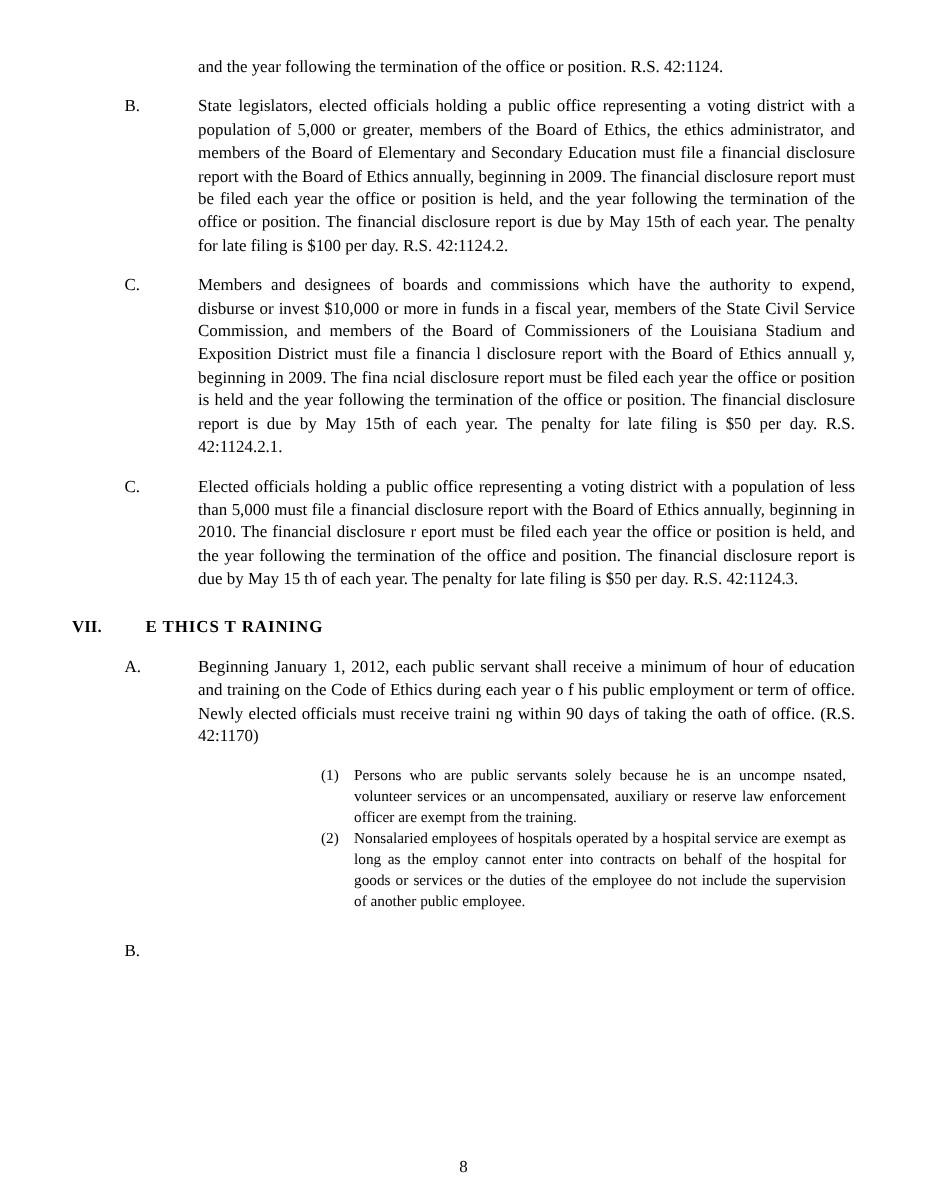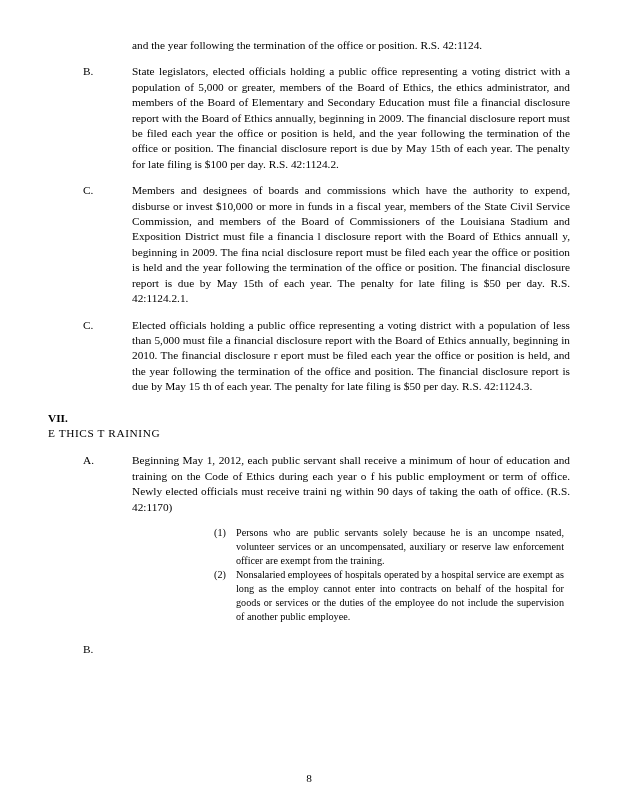--- a/index.html
+++ b/index.html
@@ -51,29 +51,28 @@
     width: 49px;
     margin-left: 35px;
   }
   
   .section-head {
     display: flex;
     font-size: 11.3px;
     line-height: 15.4px;
     margin-top: 16px;
     margin-bottom: 12px;
-    flex-direction: column;
   }
   .section-head .marker {
     width: 49px;
     margin-left: 0px;
     font-weight: bold;
   }
   .section-head .body {
-    font-weight: normal;
+    font-weight: bold;
     letter-spacing: 0.6px;
   }
   
   .subitem {
     display: flex;
     font-size: 10.2px;
     line-height: 14px;
     margin-left: 166px;
     margin-bottom: 0px;
     text-align: justify;
@@ -122,21 +121,21 @@
     <div class="body">Elected officials holding a public  office  representing a  voting district  with a population of less than 5,000 must file a financial disclosure report with the Board of Ethics annually, beginning in 2010.  The financial disclosure r eport must be filed each year the office or position is held, and  the year following the termination of the office and position.  The financial disclosure report is due by May 15 th of each year.  The penalty for late filing is $50 per day.  R.S. 42:1124.3.</div>
   </div>
 
   <div class="section-head">
     <div class="marker">VII.</div>
     <div class="body">E THICS T RAINING</div>
   </div>
 
   <div class="para item-letter">
     <div class="marker">A.</div>
-    <div class="body">Beginning May 1, 2012, each  public servant  shall receive a minimum of hour of education and training on the Code of Ethics during each year o f his public employment or term of office.  Newly elected officials must receive traini ng within 90 days of taking the oath of office. (R.S. 42:1170)</div>
+    <div class="body">Beginning January 1, 2012, each  public servant  shall receive a minimum of hour of education and training on the Code of Ethics during each year o f his public employment or term of office.  Newly elected officials must receive traini ng within 90 days of taking the oath of office. (R.S. 42:1170)</div>
   </div>
 
   <div class="sub-group">
     <div class="subitem">
       <div class="marker">(1)</div>
       <div class="body">Persons  who  are  public servants  solely  because  he  is an uncompe nsated, volunteer services or an uncompensated, auxiliary or reserve law  enforcement officer are exempt from the training.</div>
     </div>
     <div class="subitem">
       <div class="marker">(2)</div>
       <div class="body">Nonsalaried employees of hospitals operated by a hospital service are exempt as long as the employ cannot enter into contracts on behalf of the hospital for goods or services or the duties of the employee do not include the supervision of another public employee.</div>

